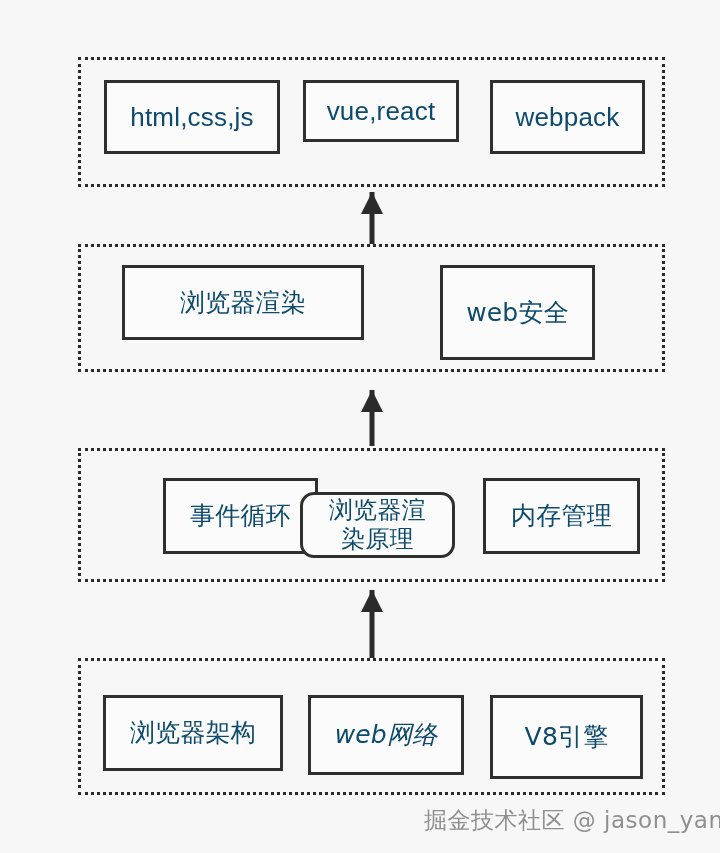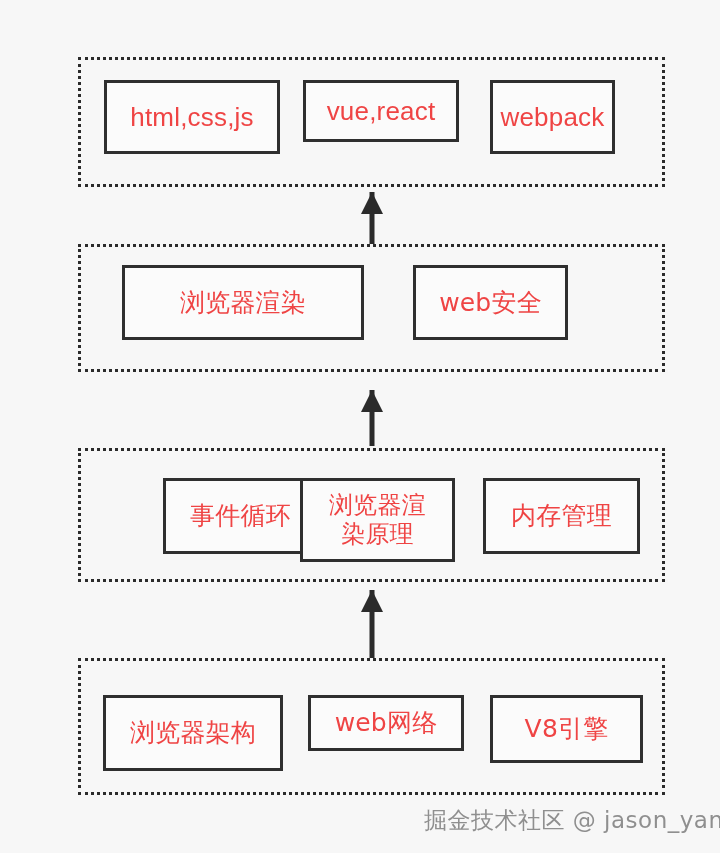--- a/index.html
+++ b/index.html
@@ -30,21 +30,21 @@
   
   .node {
     position: absolute;
     box-sizing: border-box;
     border: 3px solid #2f2f2f;
     background: #fbfbfb;
     display: flex;
     align-items: center;
     justify-content: center;
     text-align: center;
-    color: #ef4444;
+    color: #0c4a6e;
     font-size: 25px;
     line-height: 1.18;
     letter-spacing: 0.2px;
     white-space: pre-line;
   }
   .node.cn {
     font-family: "DejaVu Sans", "Liberation Sans", sans-serif;
     font-size: 25px;
   }
   .node.latin {
@@ -92,50 +92,50 @@
 </style>
 </head>
 <body>
 
 <div id="canvas">
 
   <div class="layer" style="left:78px; top:57px; width:587px; height:130px;">
   </div>
   <div class="node latin" style="left:104px; top:80px; width:176px; height:74px;">html,css,js</div>
   <div class="node latin" style="left:303px; top:80px; width:156px; height:62px;">vue,react</div>
-  <div class="node latin" style="left:490px; top:80px; width:125px; height:74px;">webpack</div>
+  <div class="node latin" style="left:490px; top:80px; width:155px; height:74px;">webpack</div>
 
   <div class="arrow" style="left:358px; top:192px; width:28px; height:52px;">
     <div class="shaft" style="height:52px;"></div>
     <div class="head"></div>
   </div>
 
   <div class="layer" style="left:78px; top:244px; width:587px; height:128px;">
   </div>
   <div class="node cn" style="left:122px; top:265px; width:242px; height:75px;text-align:center;">浏览器渲染</div>
-  <div class="node cn" style="left:413px; top:265px; width:155px; height:75px;">web安全</div>
+  <div class="node cn" style="left:440px; top:265px; width:155px; height:95px;">web安全</div>
 
   <div class="arrow" style="left:358px; top:390px; width:28px; height:56px;">
     <div class="shaft" style="height:56px;"></div>
     <div class="head"></div>
   </div>
 
   <div class="layer" style="left:78px; top:448px; width:587px; height:134px;">
   </div>
   <div class="node cn" style="left:130px; top:478px; width:155px; height:76px;margin-left:33px;">事件循环</div>
-  <div class="node cn two-line" style="left:300px; top:478px; width:155px; height:84px;">浏览器渲
+  <div class="node cn two-line" style="left:300px; top:492px; width:155px; height:66px;border-radius:14px;">浏览器渲
 染原理</div>
   <div class="node cn" style="left:466px; top:478px; width:157px; height:76px;margin-left:17px;">内存管理</div>
 
   <div class="arrow" style="left:358px; top:590px; width:28px; height:68px;">
     <div class="shaft" style="height:68px;"></div>
     <div class="head"></div>
   </div>
 
   <div class="layer" style="left:78px; top:658px; width:587px; height:137px;">
   </div>
   <div class="node cn" style="left:103px; top:695px; width:180px; height:76px;">浏览器架构</div>
-  <div class="node cn" style="left:308px; top:695px; width:156px; height:56px;">web网络</div>
-  <div class="node cn" style="left:490px; top:695px; width:153px; height:68px;">V8引擎</div>
+  <div class="node cn" style="left:308px; top:695px; width:156px; height:80px;font-style:italic;">web网络</div>
+  <div class="node cn" style="left:490px; top:695px; width:153px; height:84px;">V8引擎</div>
 
   <div class="watermark" style="left:424px; top:805px;">掘金技术社区 @ jason_yang</div>
 
 </div>
 
 </body></html>

